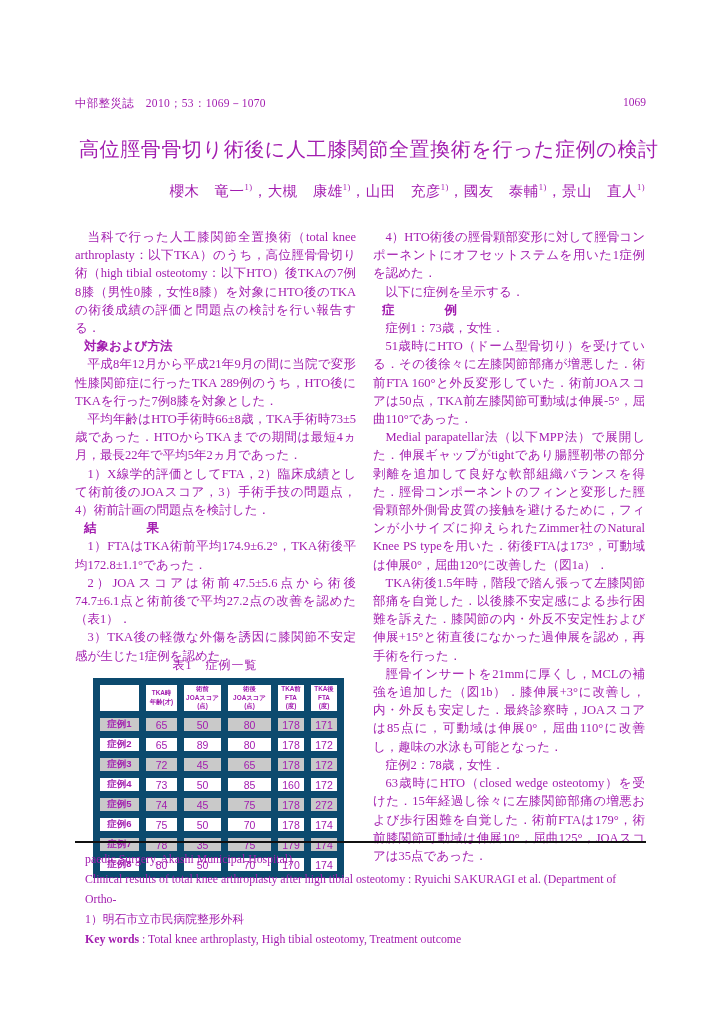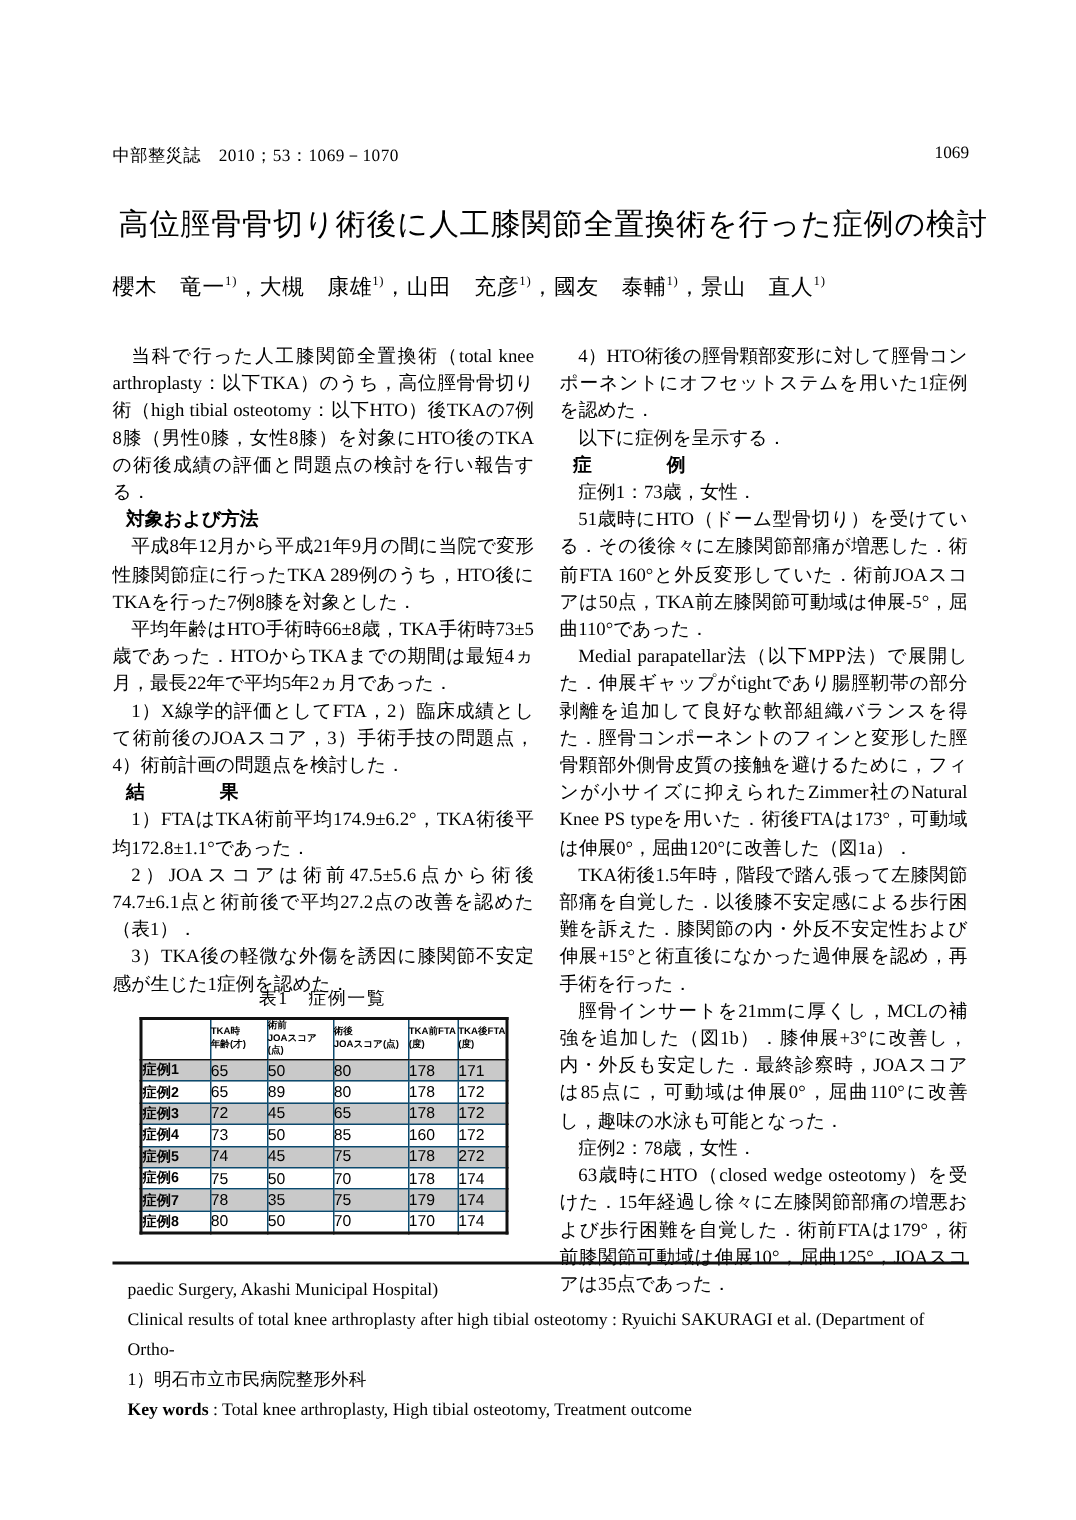--- a/index.html
+++ b/index.html
@@ -1,29 +1,29 @@
 <!DOCTYPE html>
 <html><head>
 <meta charset="utf-8">
 <style>
   html,body { margin:0; padding:0; background:#ffffff; }
   .page {
     position:relative; width:717px; height:1013px; background:#ffffff;
-    font-family:"Liberation Serif","DejaVu Serif",serif; color:#000000;
+    font-family:"Liberation Serif","DejaVu Serif",serif; color:#a21caf;
     overflow:hidden;
   }
   .journal-ref { position:absolute; left:75px; top:96px; font-size:11.5px; letter-spacing:0.3px; }
   .page-num    { position:absolute; left:620px; top:96px; width:26px; text-align:right; font-size:11.5px; }
   .paper-title {
     position:absolute; left:75px; top:132px; width:575px;
     font-size:20px; letter-spacing:0.6px; white-space:nowrap; font-weight:500;
   }
   .authors {
     position:absolute; left:75px; top:182px; width:570px;
-    text-align:left; font-size:14.5px; letter-spacing:0.5px;
+    text-align:right; font-size:14.5px; letter-spacing:0.5px;
   }
   .authors sup { font-size:8.5px; }
   .col {
     position:absolute; top:228px; font-size:12.5px; line-height:18.2px;
     text-align:justify; text-justify:inter-ideograph;
   }
   .col-left  { left:75px;  width:281px; }
   .col-right { left:373px; width:272px; }
   .para { margin:0; text-indent:12.5px; }
   .sec-head {
@@ -33,21 +33,21 @@
   .table-caption {
     position:absolute; left:93px; top:657px; width:244px;
     text-align:center; font-size:12px; letter-spacing:1px;
   }
   table.cases {
     position:absolute; left:93px; top:678px; width:244px;
     border-collapse:collapse; table-layout:fixed;
     font-family:"Liberation Sans","DejaVu Sans",sans-serif;
     border:2px solid #111;
   }
-  table.cases th, table.cases td { border:1px solid #0c4a6e; padding:0; text-align:left; vertical-align:middle; }
+  table.cases th, table.cases td { border:7px solid #0c4a6e; padding:0; text-align:center; vertical-align:middle; }
   table.cases thead th { font-size:6.4px; font-weight:bold; height:26px; line-height:1.35; border-bottom:1.5px solid #111; }
   table.cases tbody tr { height:14.4px; }
   table.cases tbody tr:nth-child(odd) { background:#c9c9c9; }
   table.cases tbody th { font-size:9.5px; font-weight:bold; }
   table.cases tbody td { font-size:10.5px; font-family:"Liberation Sans","DejaVu Sans",sans-serif; }
   .foot-rule { position:absolute; left:75px; top:841px; width:571px; height:2px; background:#111; }
   .footnote {
     position:absolute; left:85px; top:849px; width:562px;
     font-size:11.8px; line-height:20px;
   }

